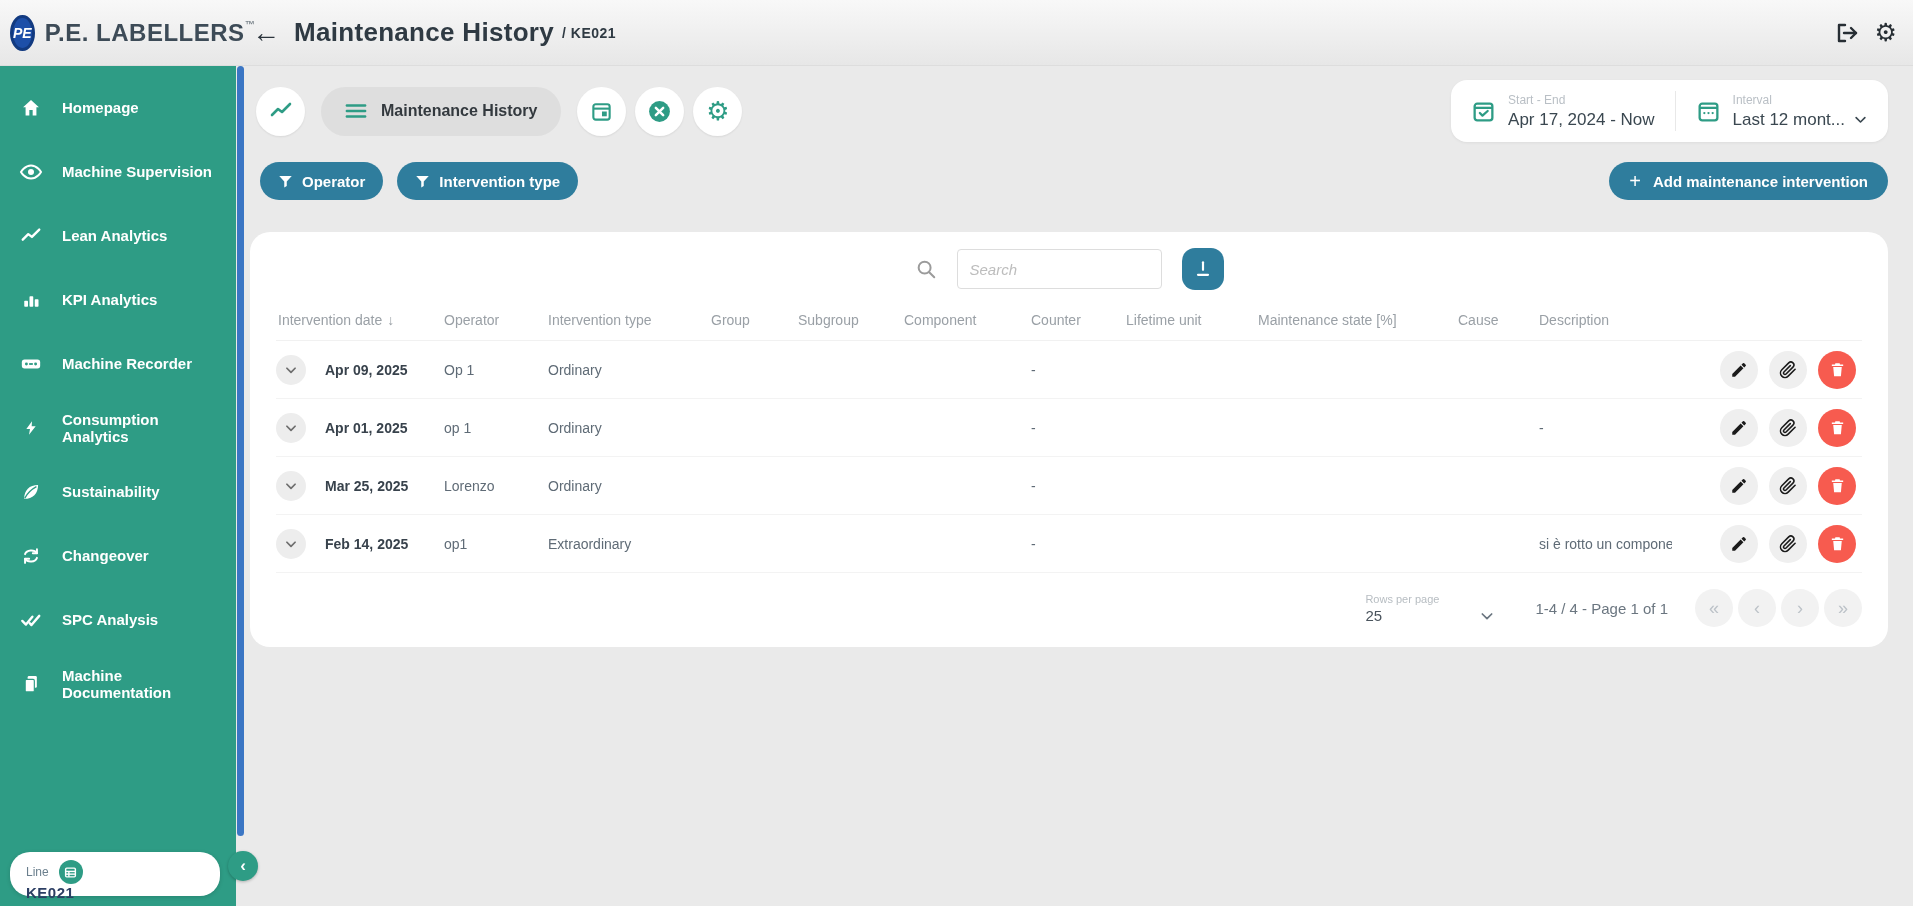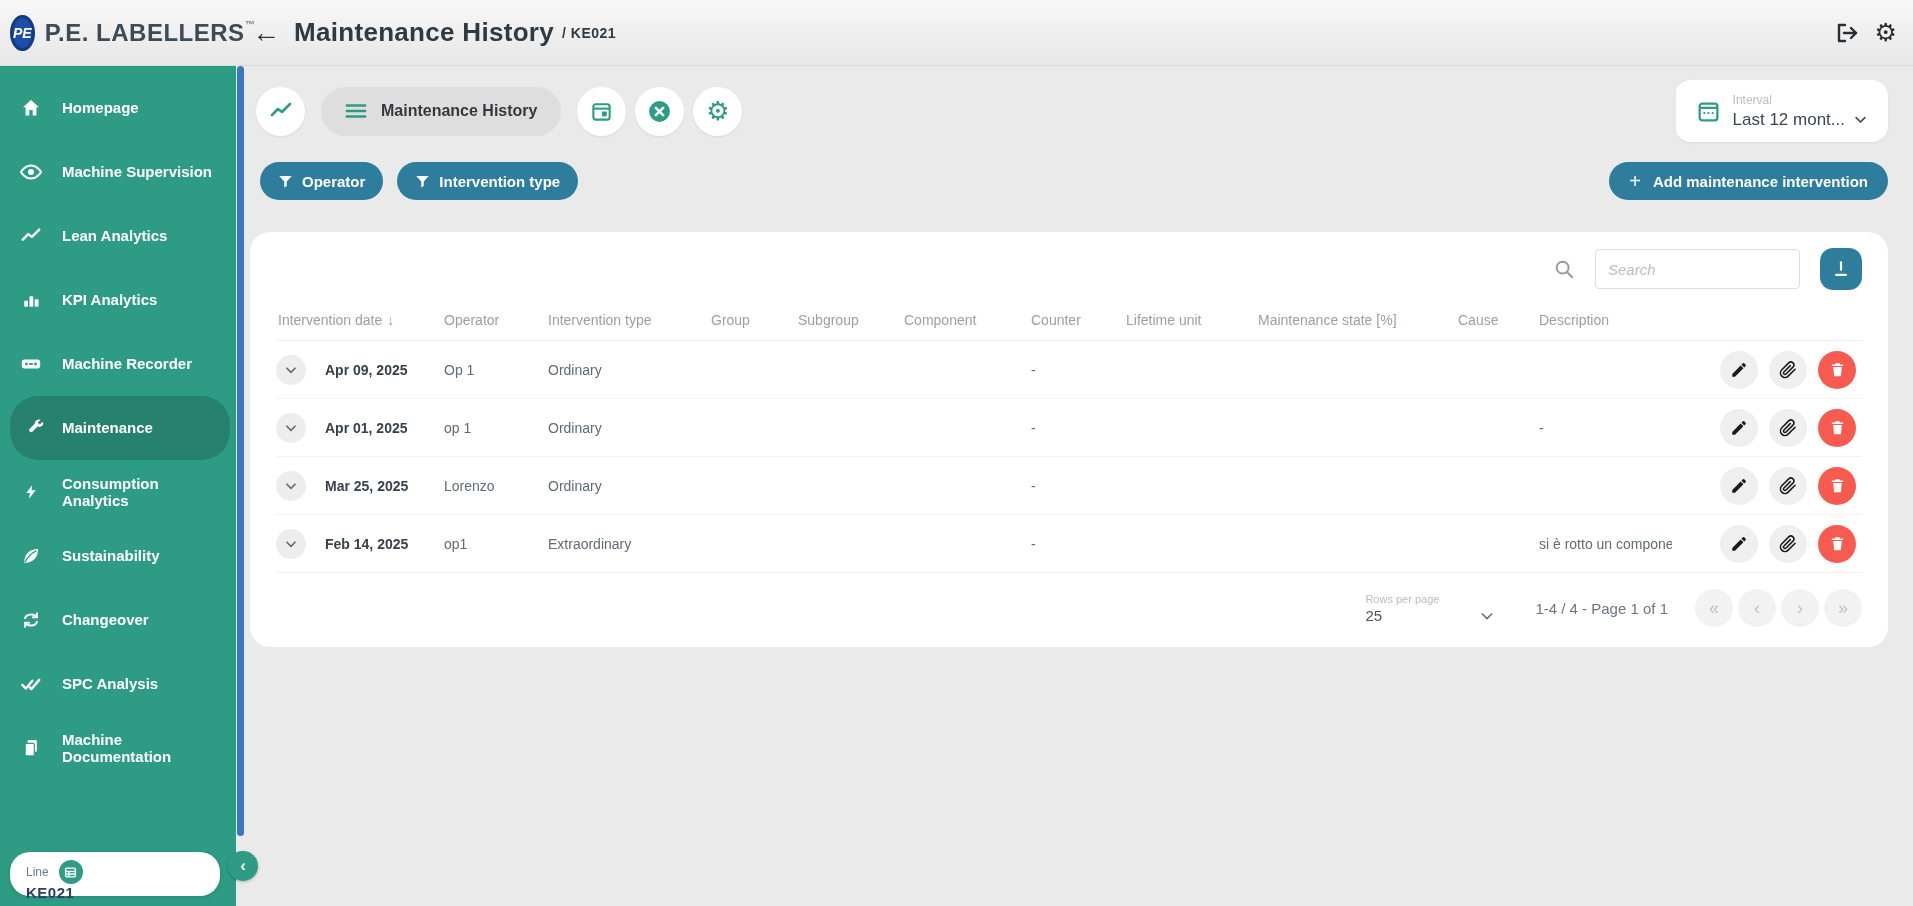--- a/index.html
+++ b/index.html
@@ -70,21 +70,21 @@
   .dw-value{font-size:17px;color:#3A4750;display:flex;align-items:center;gap:8px}
 
   .filter-row{display:flex;align-items:center;gap:14px;margin:20px 0 0 10px}
   .filter-pill{height:38px;border-radius:19px;background:var(--button-blue);color:#fff;
     display:flex;align-items:center;gap:9px;padding:0 18px;font-size:15px;font-weight:bold}
   .add-btn{margin-left:auto;height:38px;border-radius:19px;background:var(--button-blue);color:#fff;
     display:flex;align-items:center;gap:12px;padding:0 20px;font-size:15px;font-weight:bold}
   .plus-glyph{font-size:20px;font-weight:normal;line-height:1}
 
   .table-card{margin-top:32px;background:#fff;border-radius:20px;padding:16px 26px 8px}
-  .search-row{display:flex;align-items:center;justify-content:flex-end;gap:20px;margin-bottom:12px}
+  .search-row{display:flex;align-items:center;justify-content:center;gap:20px;margin-bottom:12px}
   .search-input{width:205px;height:40px;border:1px solid #ddd;border-radius:4px;padding:0 12px;
     font-size:15px;font-style:italic;color:#555;outline:none}
   .search-input::placeholder{color:#BDBDBD;font-style:italic}
   .download-btn{width:42px;height:42px;border-radius:13px;background:var(--button-blue);
     display:flex;align-items:center;justify-content:center}
 
   .trow{display:grid;align-items:center;
     grid-template-columns:49px 119px 104px 163px 87px 106px 127px 95px 132px 200px 81px 1fr 190px}
   .thead{color:var(--muted);font-size:14px;padding:10px 0 12px;border-bottom:1px solid #f1f1f1}
   .hcell{padding-right:6px}
@@ -171,28 +171,20 @@
     <div class="side-item">
     <span class="s-icon">
         <svg width="22" height="22" viewBox="0 0 24 24">
           <rect x="2" y="7" width="20" height="10" rx="3" fill="#fff"></rect>
           <circle cx="7" cy="12" r="1.6" fill="#2E9C85"></circle>
           <circle cx="17" cy="12" r="1.6" fill="#2E9C85"></circle>
           <rect x="10" y="11" width="4" height="2" fill="#2E9C85"></rect>
         </svg>
       </span>
     <span class="s-label">Machine Recorder</span>
-  </div>
-    <div class="side-item active">
-    <span class="s-icon">
-        <svg width="20" height="20" viewBox="0 0 24 24" fill="#fff">
-          <path d="M20.8 7.2 A5.4 5.4 0 0 1 13.8 10.3 L7.9 16.2 A2.4 2.4 0 1 1 4.5 12.8 L10.4 6.9 A5.4 5.4 0 0 1 17.5 2 L14.1 5.4 L16.6 7.9 L20 4.5 Z"></path>
-        </svg>
-      </span>
-    <span class="s-label">Maintenance</span>
   </div>
     <div class="side-item">
     <span class="s-icon">
         <svg width="16" height="20" viewBox="0 0 24 24" fill="#fff">
           <path d="M13.5 2 L5 13.5 h5.5 L9 22 L19 9.5 h-6 Z"></path>
         </svg>
       </span>
     <span class="s-label">Consumption Analytics</span>
   </div>
     <div class="side-item">
@@ -285,20 +277,33 @@
             <circle cx="12" cy="12" r="10" fill="#2E9C85"></circle>
             <path d="M8.5 8.5 L15.5 15.5 M15.5 8.5 L8.5 15.5" stroke="#fff" stroke-width="2.4" stroke-linecap="round"></path>
           </svg>
       </button>
       <button class="circle-btn">
         <span class="gear-teal">⚙</span>
       </button>
     </div>
 
     <div class="date-widget">
+      <div class="dw-half">
+        <span>
+          <svg width="25" height="25" viewBox="0 0 24 24" fill="none" stroke="#2E9C85" stroke-width="2.2">
+              <rect x="3.5" y="4.5" width="17" height="16" rx="2.5"></rect>
+              <line x1="3.5" y1="8.5" x2="20.5" y2="8.5"></line>
+              <polyline points="8.5,13.5 11,16 16,11.5" stroke-linecap="round" stroke-linejoin="round"></polyline>
+            </svg>
+        </span>
+        <span>
+          <div class="dw-label">Start - End</div>
+          <div class="dw-value">Apr 17, 2024 - Now</div>
+        </span>
+      </div>
       <div class="dw-divider"></div>
       <div class="dw-half">
         <span>
           <svg width="25" height="25" viewBox="0 0 24 24" fill="none" stroke="#2E9C85" stroke-width="2.2">
               <rect x="3.5" y="4.5" width="17" height="16" rx="2.5"></rect>
               <line x1="3.5" y1="8.5" x2="20.5" y2="8.5"></line>
               <circle cx="8" cy="13.5" r="1.1" fill="#2E9C85" stroke="none"></circle>
               <circle cx="12" cy="13.5" r="1.1" fill="#2E9C85" stroke="none"></circle>
               <circle cx="16" cy="13.5" r="1.1" fill="#2E9C85" stroke="none"></circle>
             </svg>

